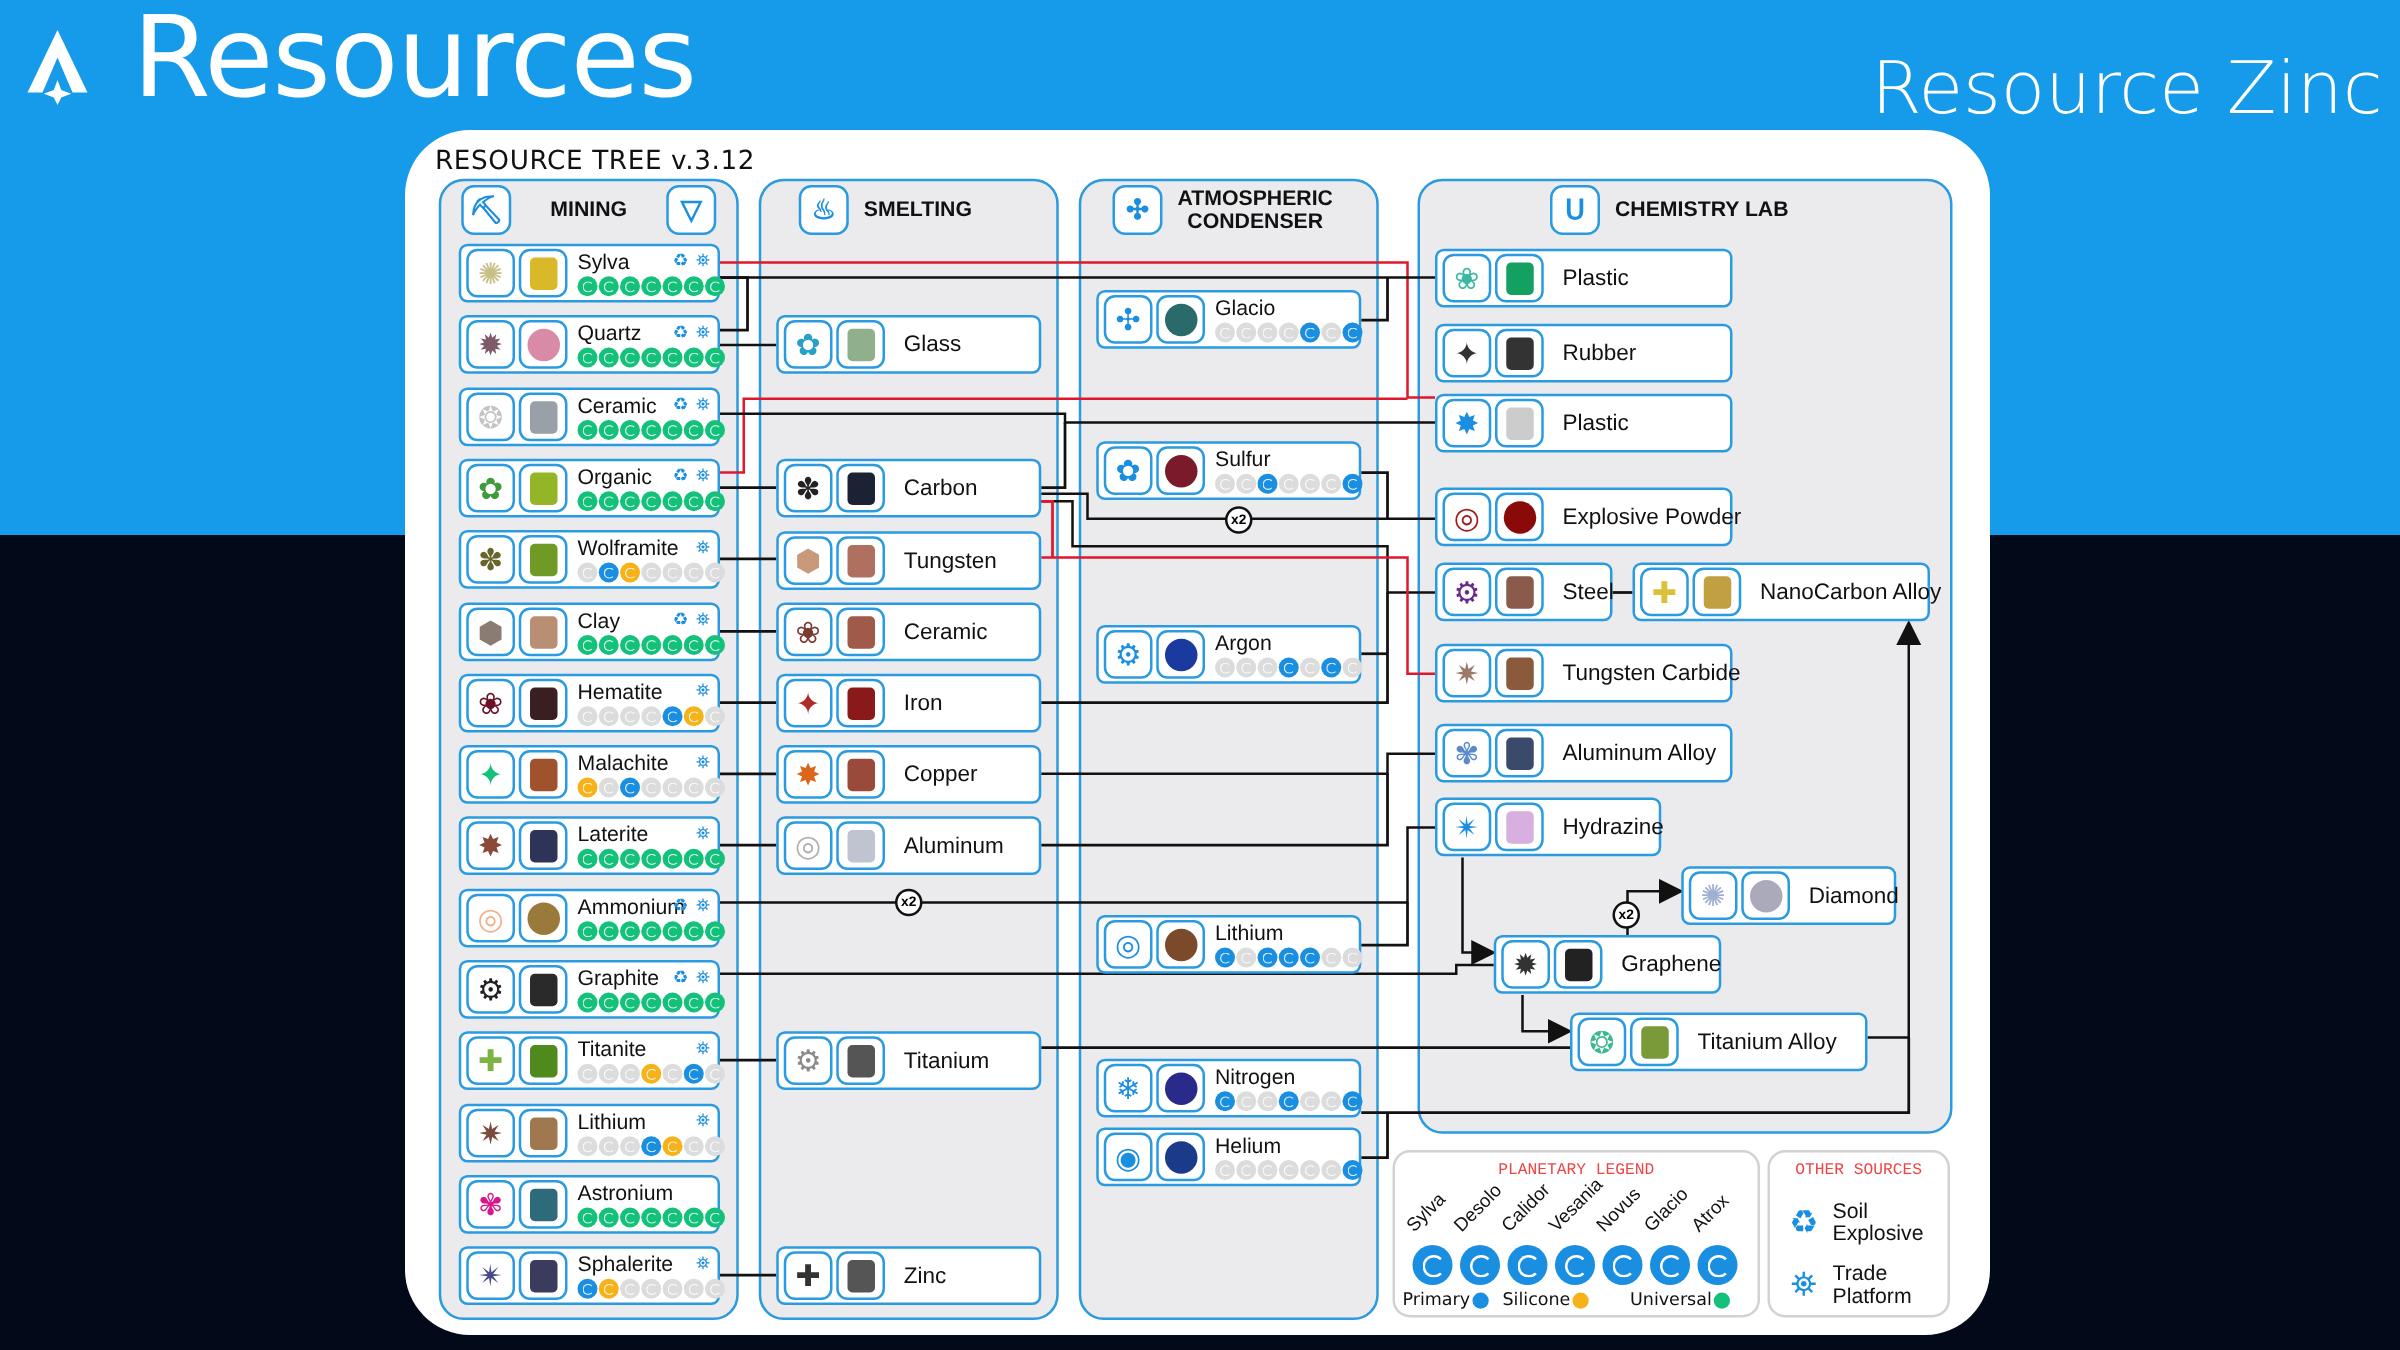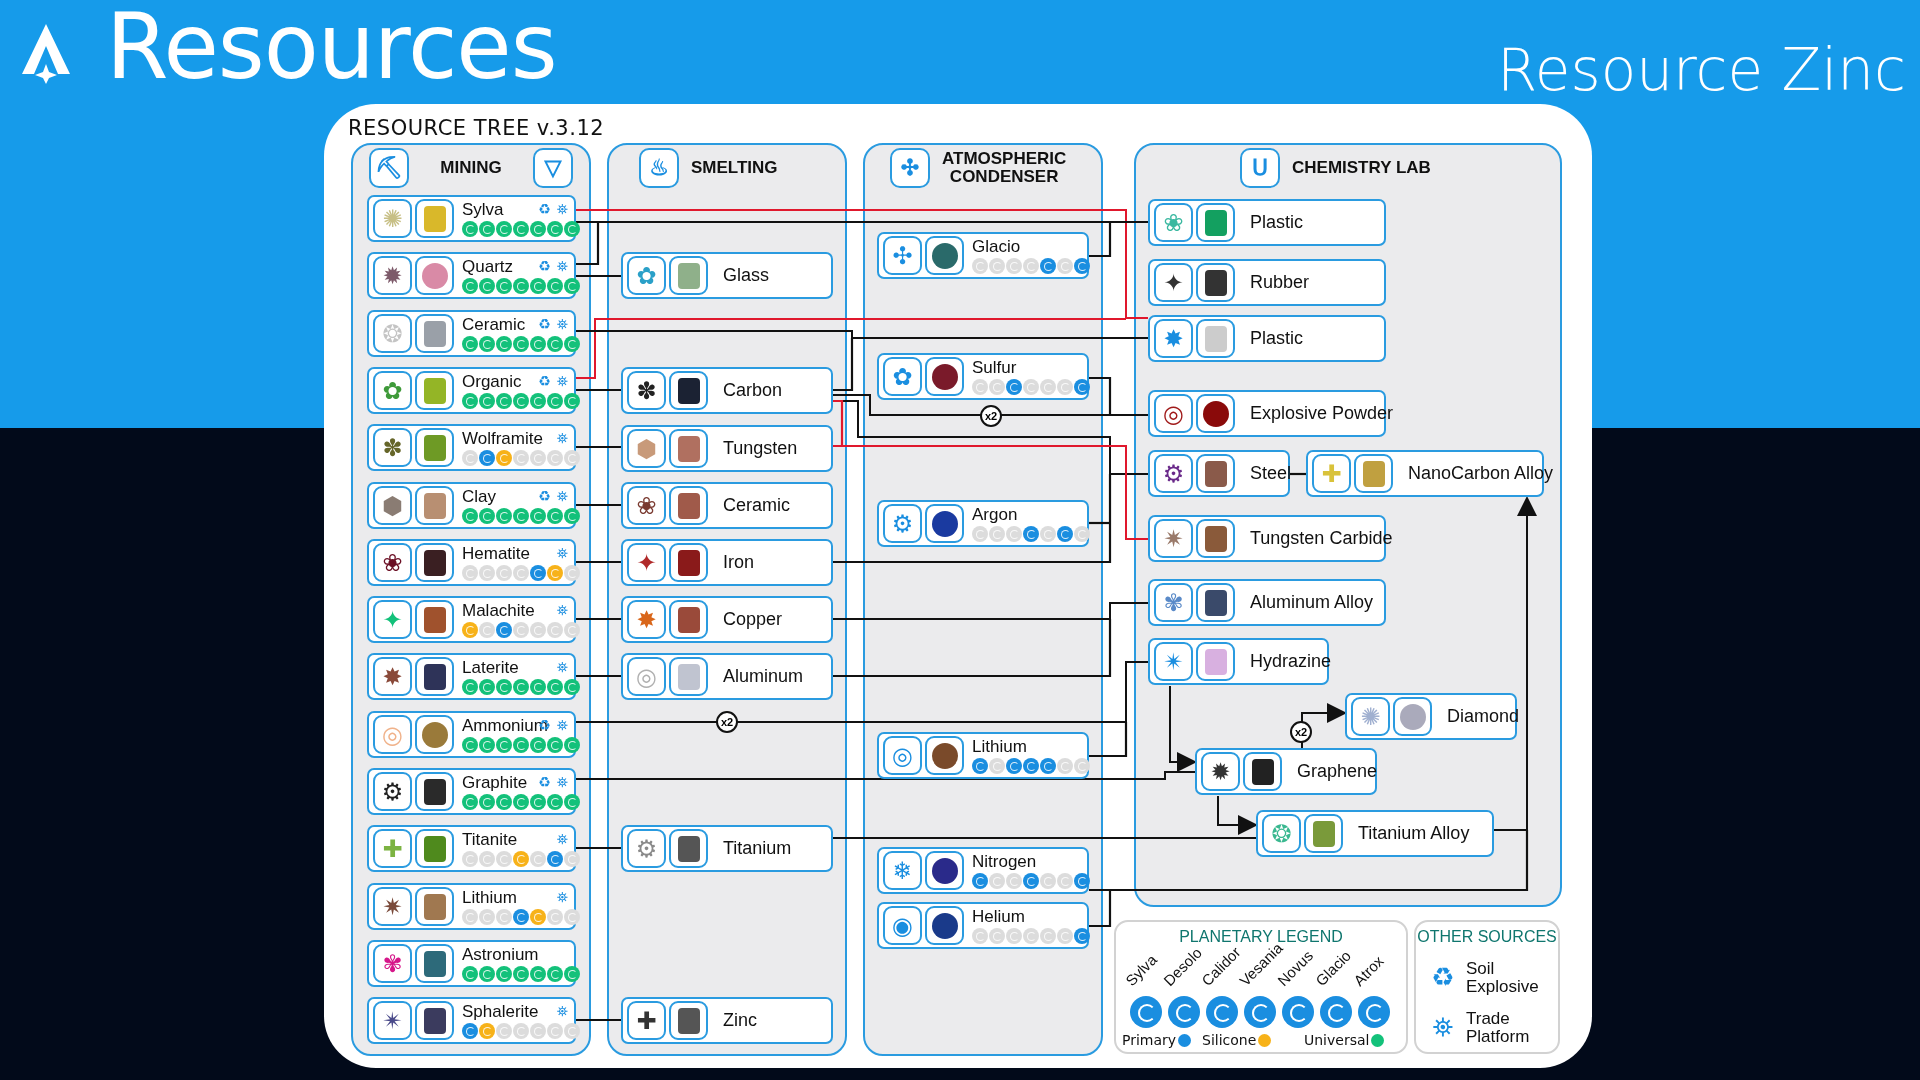--- a/index.html
+++ b/index.html
@@ -26,21 +26,21 @@
 .planets{display:flex;gap:1px;margin-top:1px}
 .pl{width:16px;height:16px;border-radius:50%;background:#dcdcdc;position:relative;overflow:hidden}
 .pl::after{content:"";position:absolute;left:4px;top:4px;width:7px;height:7px;border-radius:50%;border:1.5px solid rgba(255,255,255,.85);border-right-color:transparent}
 .pl.u{background:#13c17a}
 .pl.p{background:#1a8ee0}
 .pl.s{background:#f7b219}
 .srcicons{position:absolute;right:6px;top:4px;display:flex;gap:6px;color:#1a8ee0;font-size:14px}
 svg.wires{position:absolute;left:0;top:0;width:1920px;height:1080px;z-index:2;pointer-events:none}
 .x2{position:absolute;width:22px;height:22px;border:2px solid #111;border-radius:50%;background:#fff;font-size:11px;font-weight:bold;display:flex;align-items:center;justify-content:center;z-index:4;font-family:"Liberation Sans",sans-serif}
 .legend{position:absolute;background:#fff;border:2px solid #d2d2d2;border-radius:14px;z-index:3}
-.legend-title{position:absolute;width:100%;text-align:center;font-size:16px;color:#0f766e;top:6px;font-family:Liberation Sans, sans-serif}
+.legend-title{position:absolute;width:100%;text-align:center;font-size:13px;color:#ef4444;top:6px;font-family:Liberation Mono, monospace}
 .pname{position:absolute;font-size:15px;color:#111;transform:rotate(-45deg);transform-origin:left bottom;font-family:"Liberation Sans",sans-serif;white-space:nowrap}
 .pbig{position:absolute;width:32px;height:32px;border-radius:50%;background:#1a8ee0}
 .pbig::after{content:"";position:absolute;left:8px;top:8px;width:14px;height:14px;border-radius:50%;border:2.5px solid #fff;border-right-color:transparent}
 .kind{position:absolute;font-size:14px;color:#111;font-family:"DejaVu Sans",sans-serif;display:flex;align-items:center;gap:2px}
 .dot{width:13px;height:13px;border-radius:50%;display:inline-block}
 .osrc{position:absolute;display:flex;align-items:center;gap:8px;font-size:17px;color:#111;line-height:1.05;font-family:"Liberation Sans",sans-serif}
 .osrc .ic{color:#1a8ee0;font-size:26px;width:30px;text-align:center}
 </style>
 </head>
 <body>

